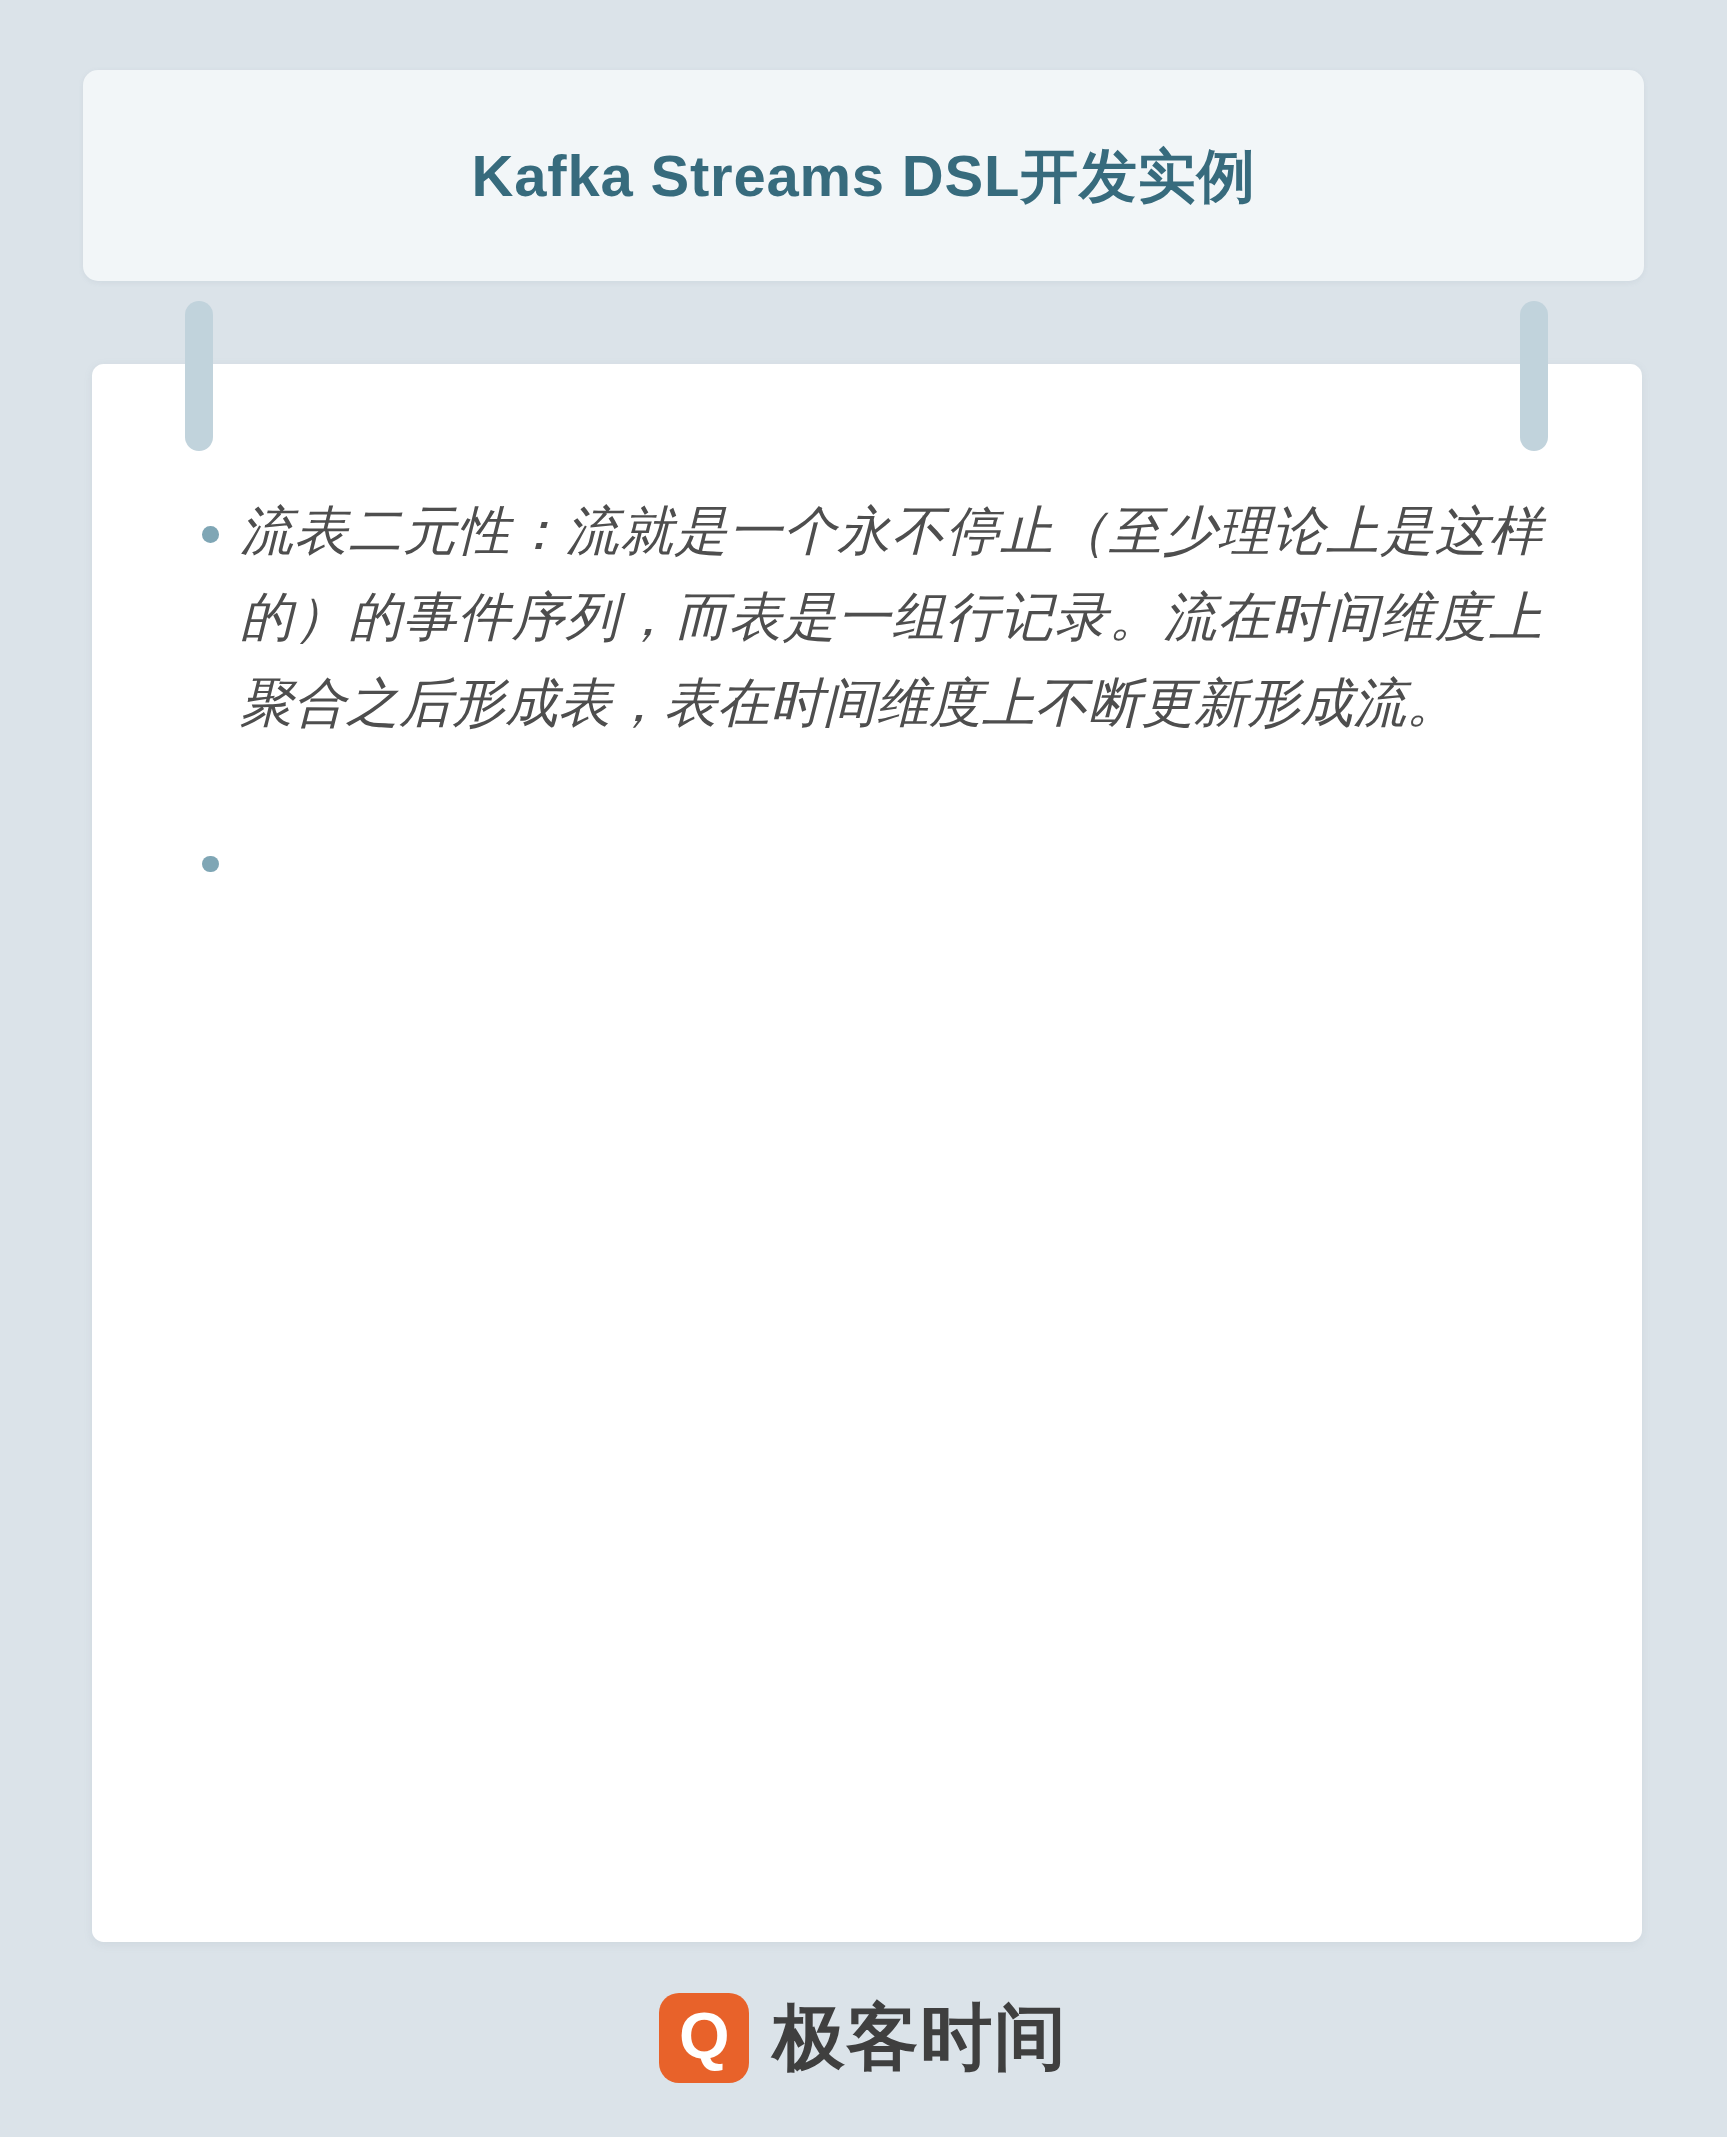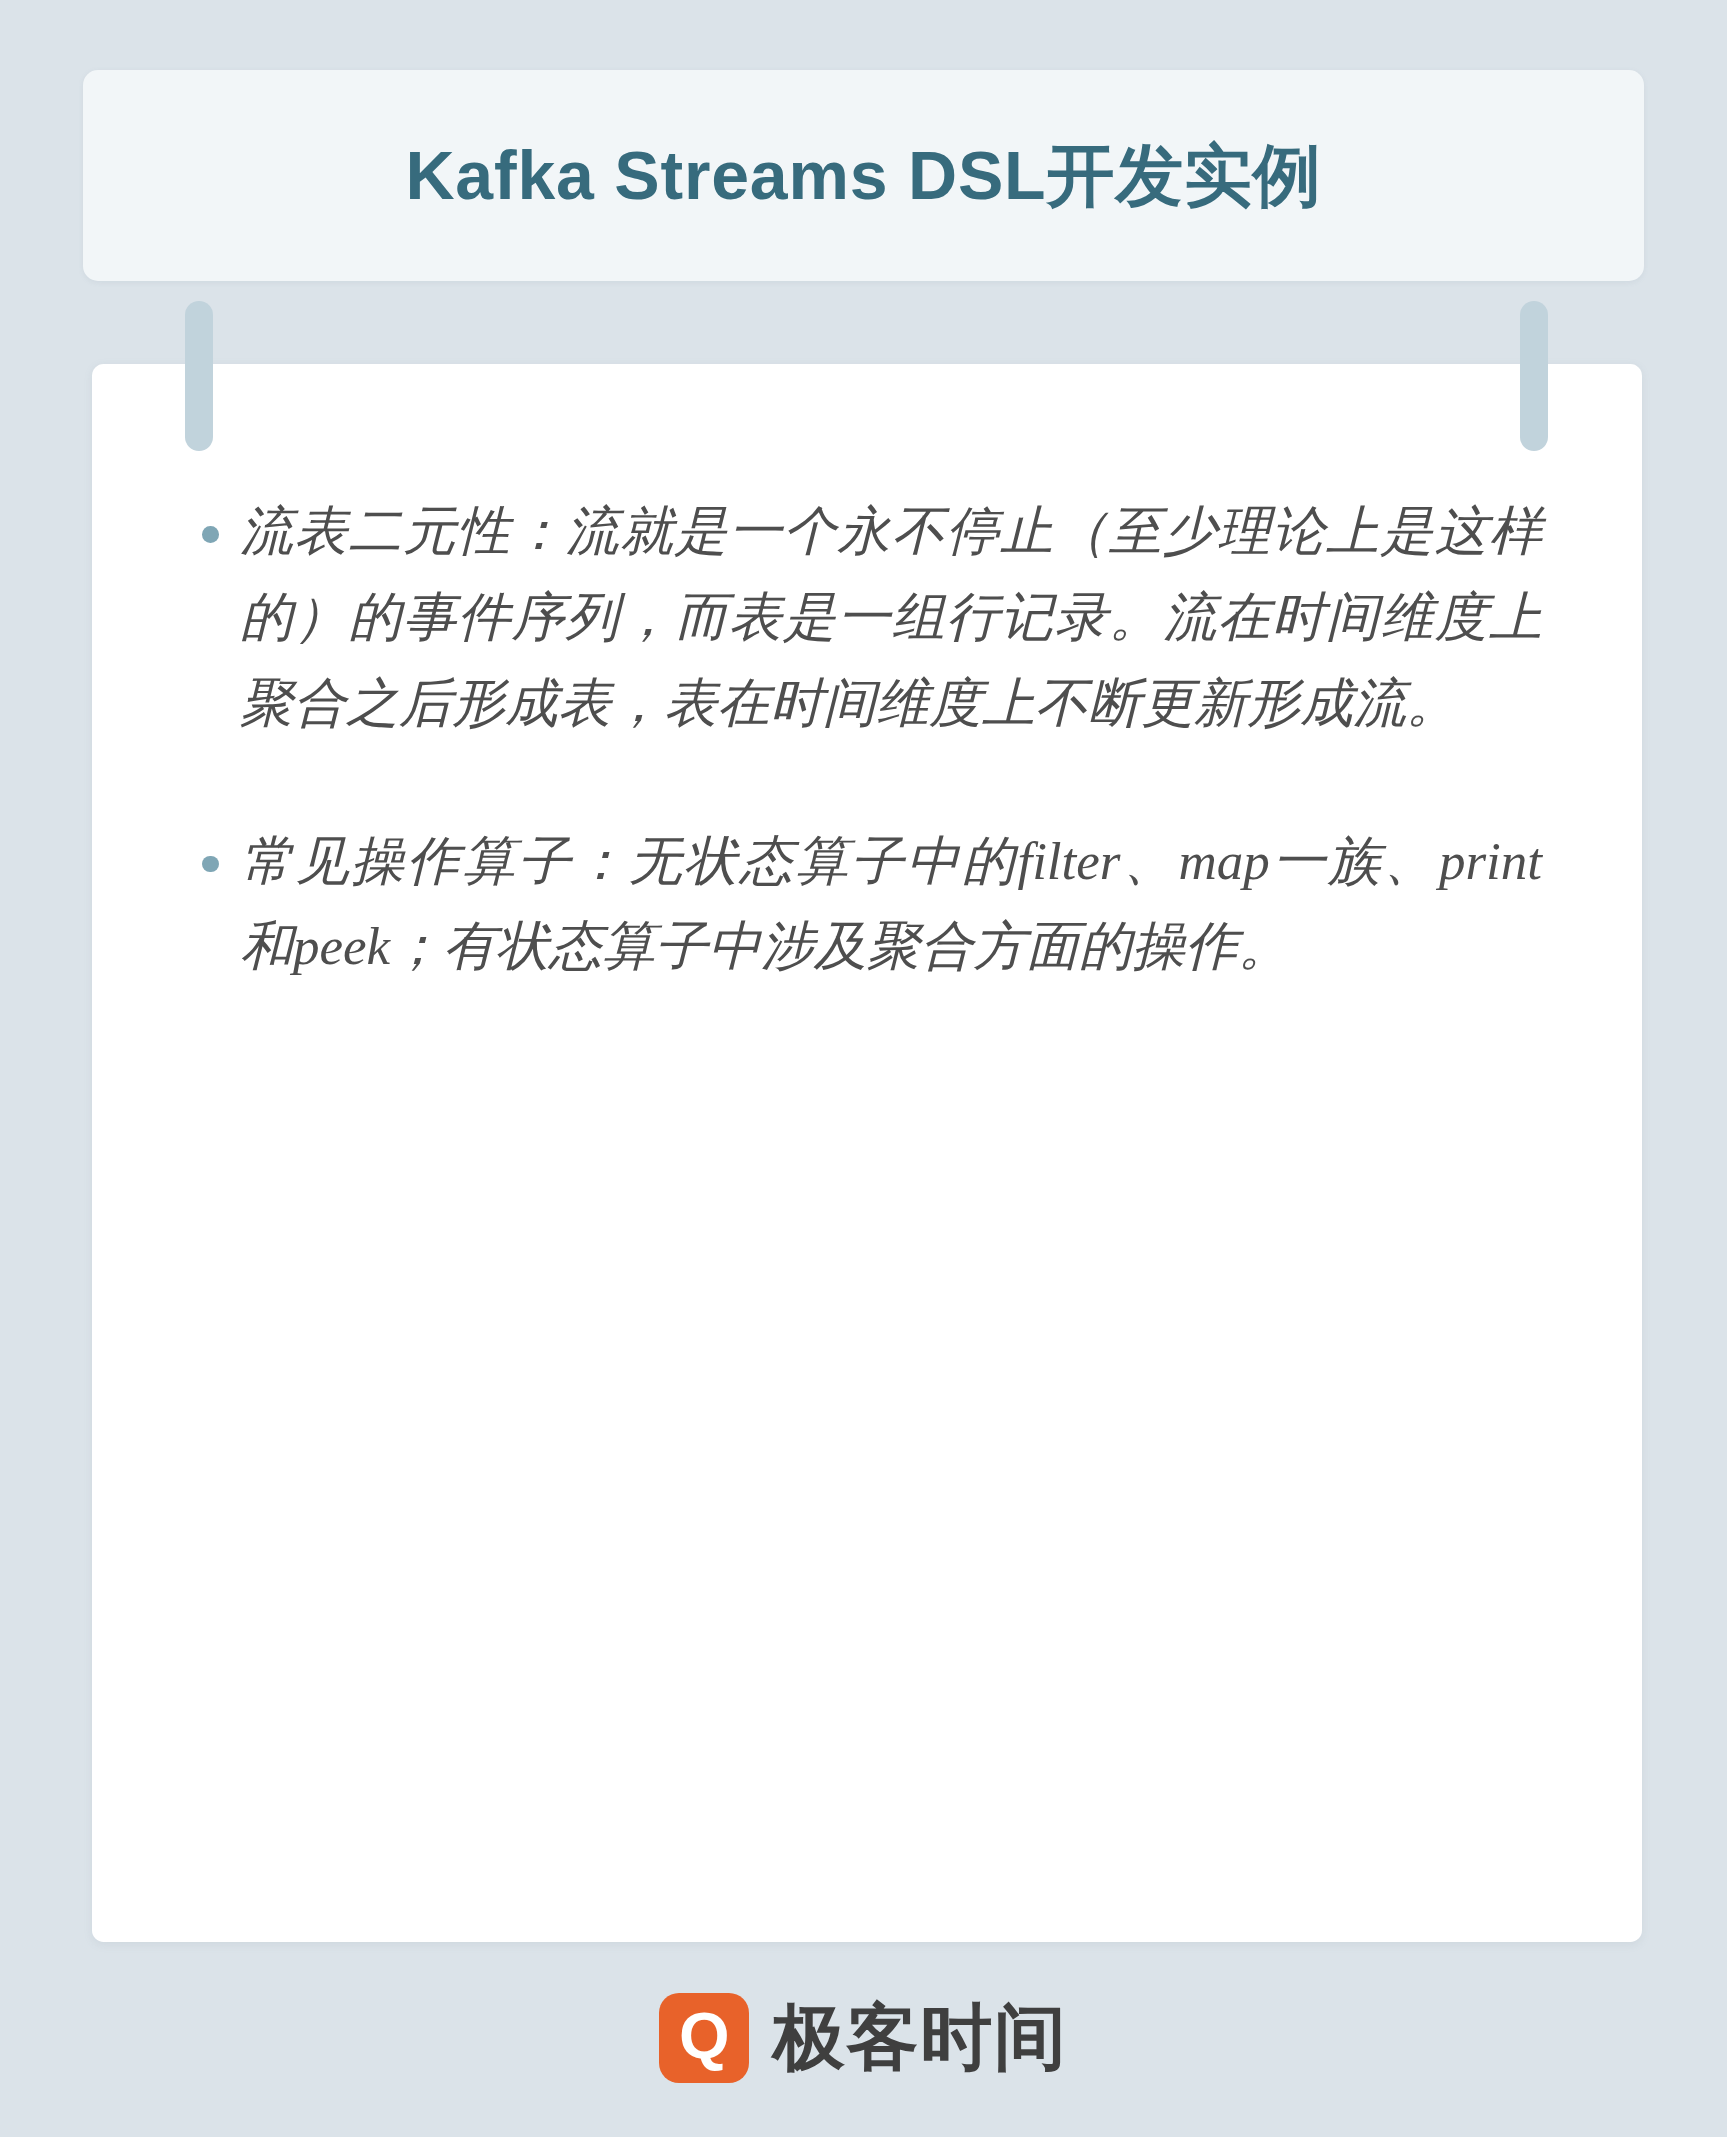--- a/index.html
+++ b/index.html
@@ -29,21 +29,21 @@
     width: 1561px;
     height: 211px;
     background: #f2f6f8;
     border-radius: 15px;
     display: flex;
     align-items: center;
     justify-content: center;
     box-shadow: 0 1.7px 5px rgba(120,140,155,0.10);
   }
   .title-text {
-    font-size: 68px;
+    font-size: 58px;
     font-weight: 700;
     color: #376b7d;
     letter-spacing: 0.8px;
     line-height: 1.1;
     text-align: center;
     white-space: nowrap;
   }
 
   
   .clip {
@@ -151,21 +151,20 @@
   <div class="clip right"></div>
 
   <div class="body-card">
     <ul class="bullet-list">
       <li class="bullet-item">
         <span class="bullet-dot"></span>
         <span>流表二元性：流就是一个永不停止（至少理论上是这样的）的事件序列，而表是一组行记录。流在时间维度上聚合之后形成表，表在时间维度上不断更新形成流。</span>
       </li>
       <li class="bullet-item">
         <span class="bullet-dot"></span>
-        <span>常见操作算子：无状态算子中的filter、map一族、print和peek；有状态算子中涉及聚合方面的操作。</span>
       </li>
     </ul>
   </div>
 
   <div class="footer">
     <div class="logo-mark">
       <span class="logo-glyph">Q</span>
     </div>
     <div class="logo-text">极客时间</div>
   </div>

